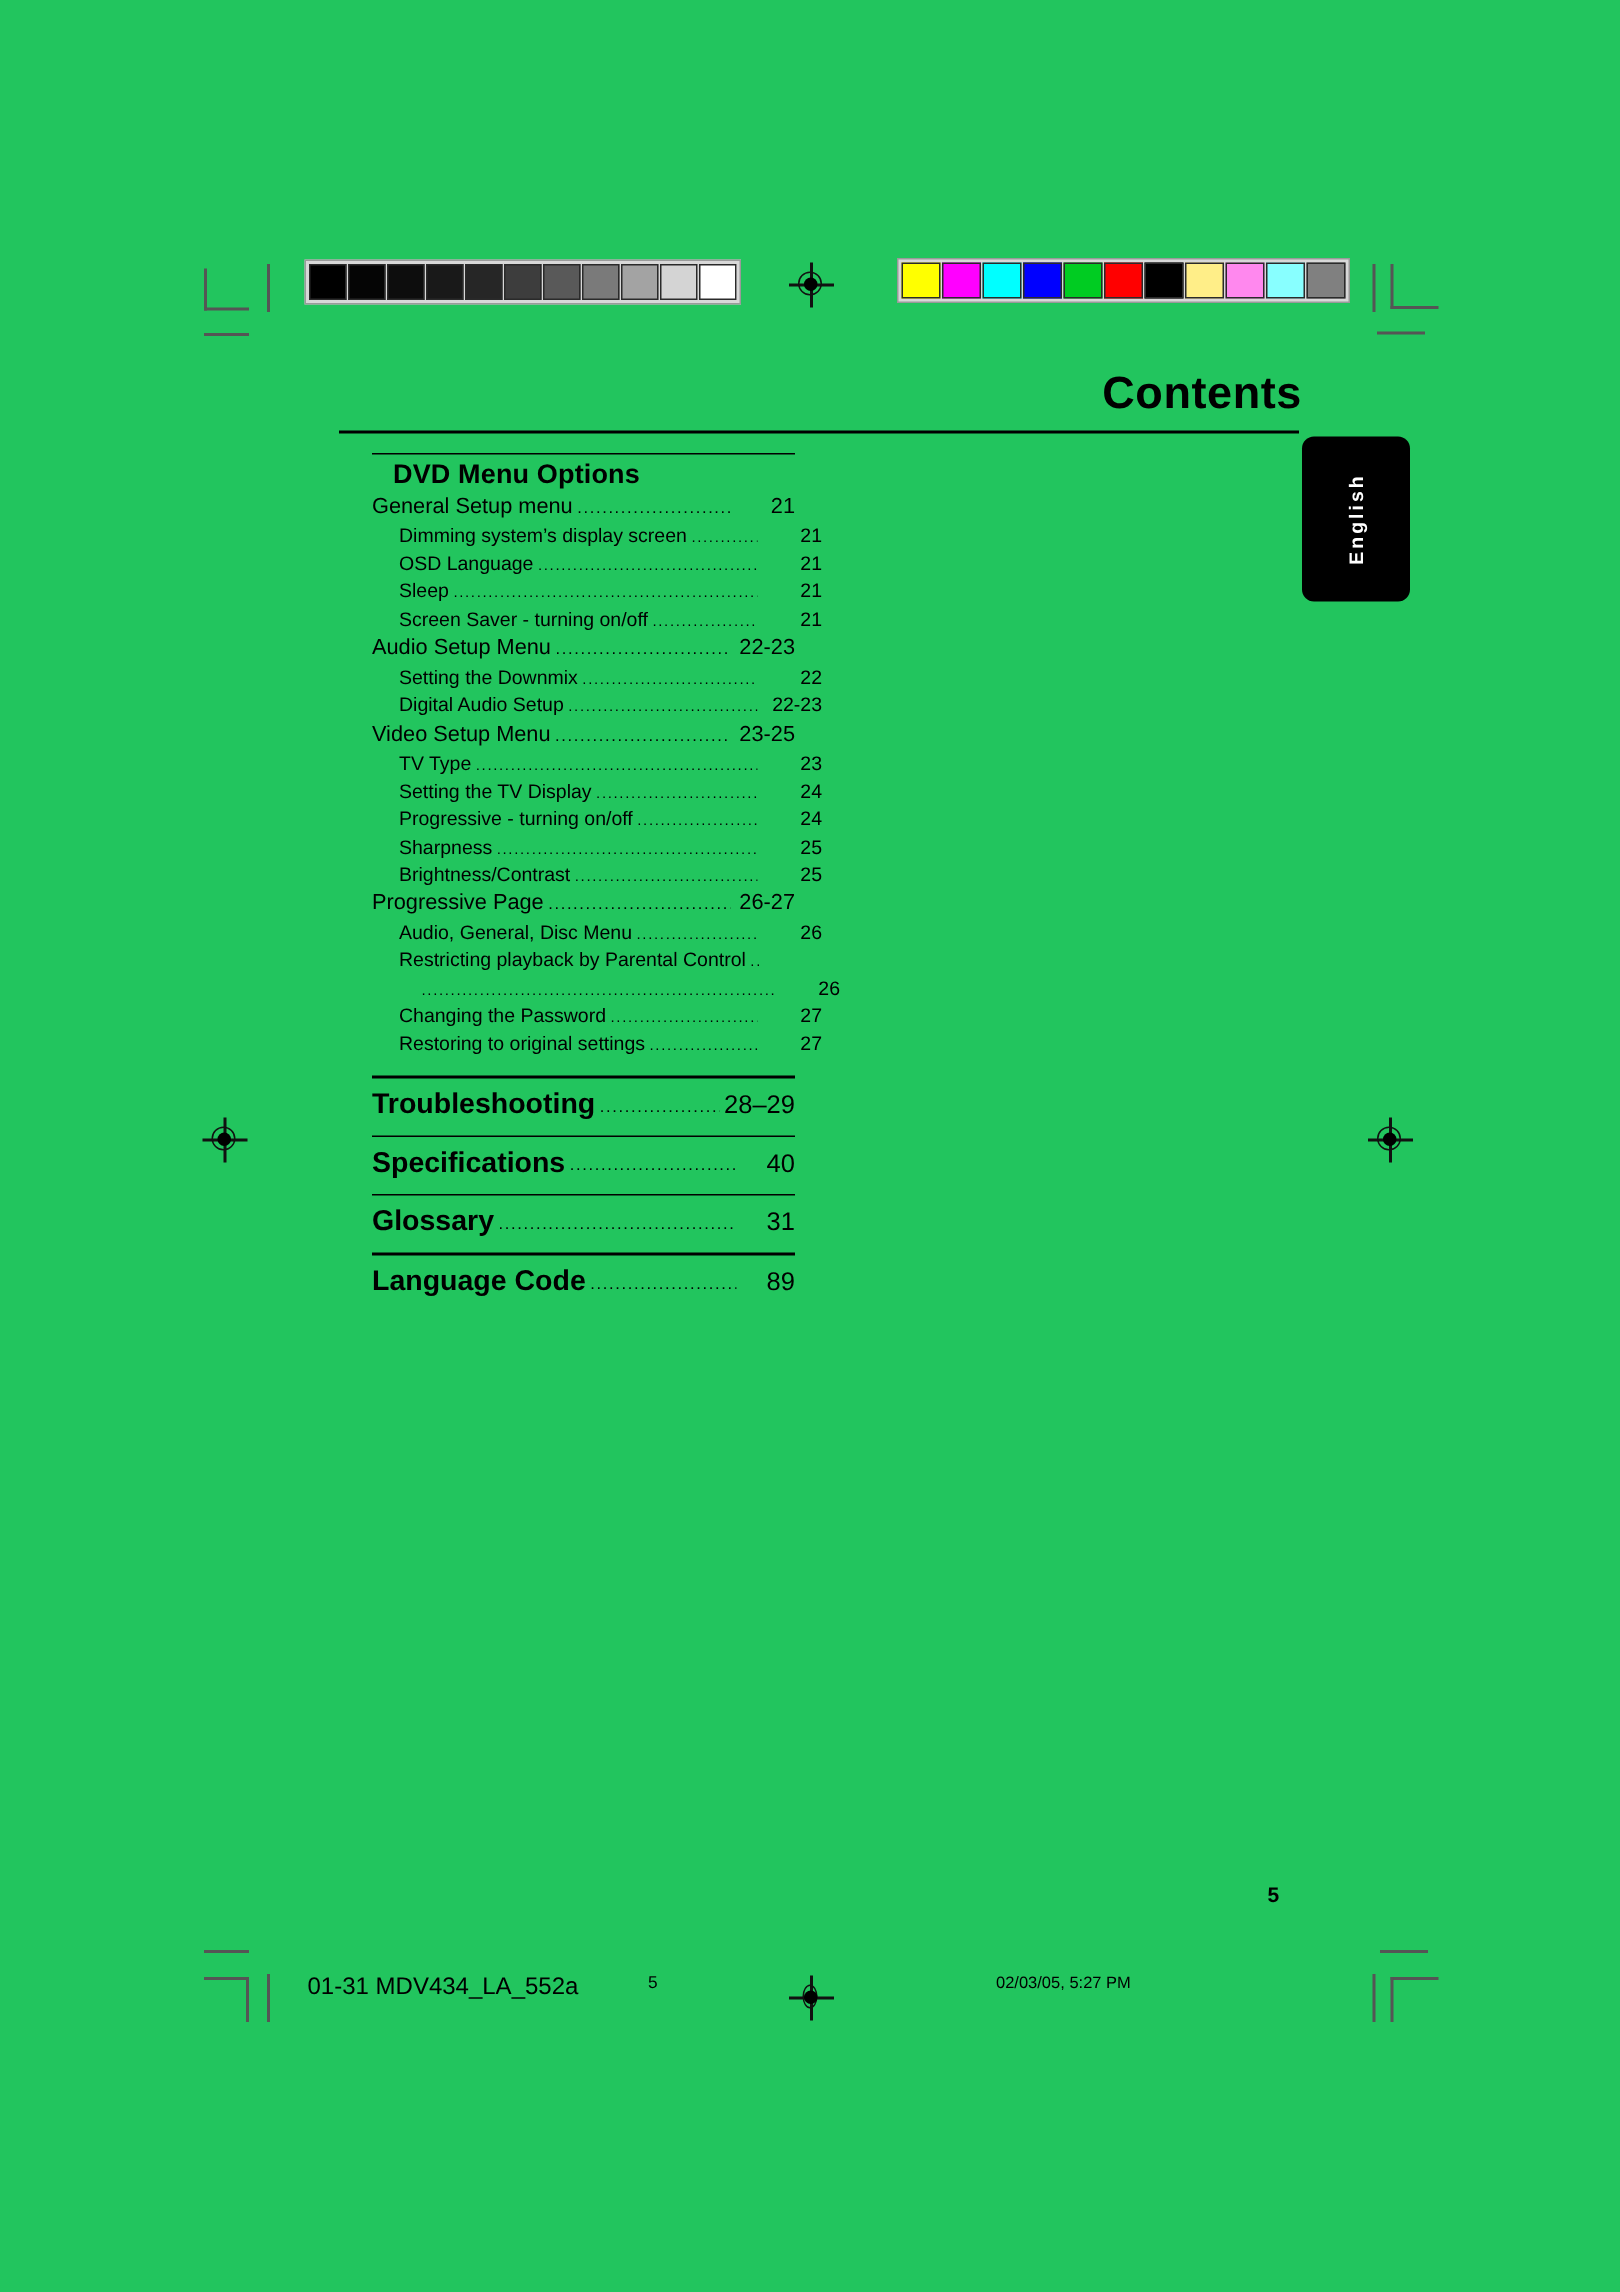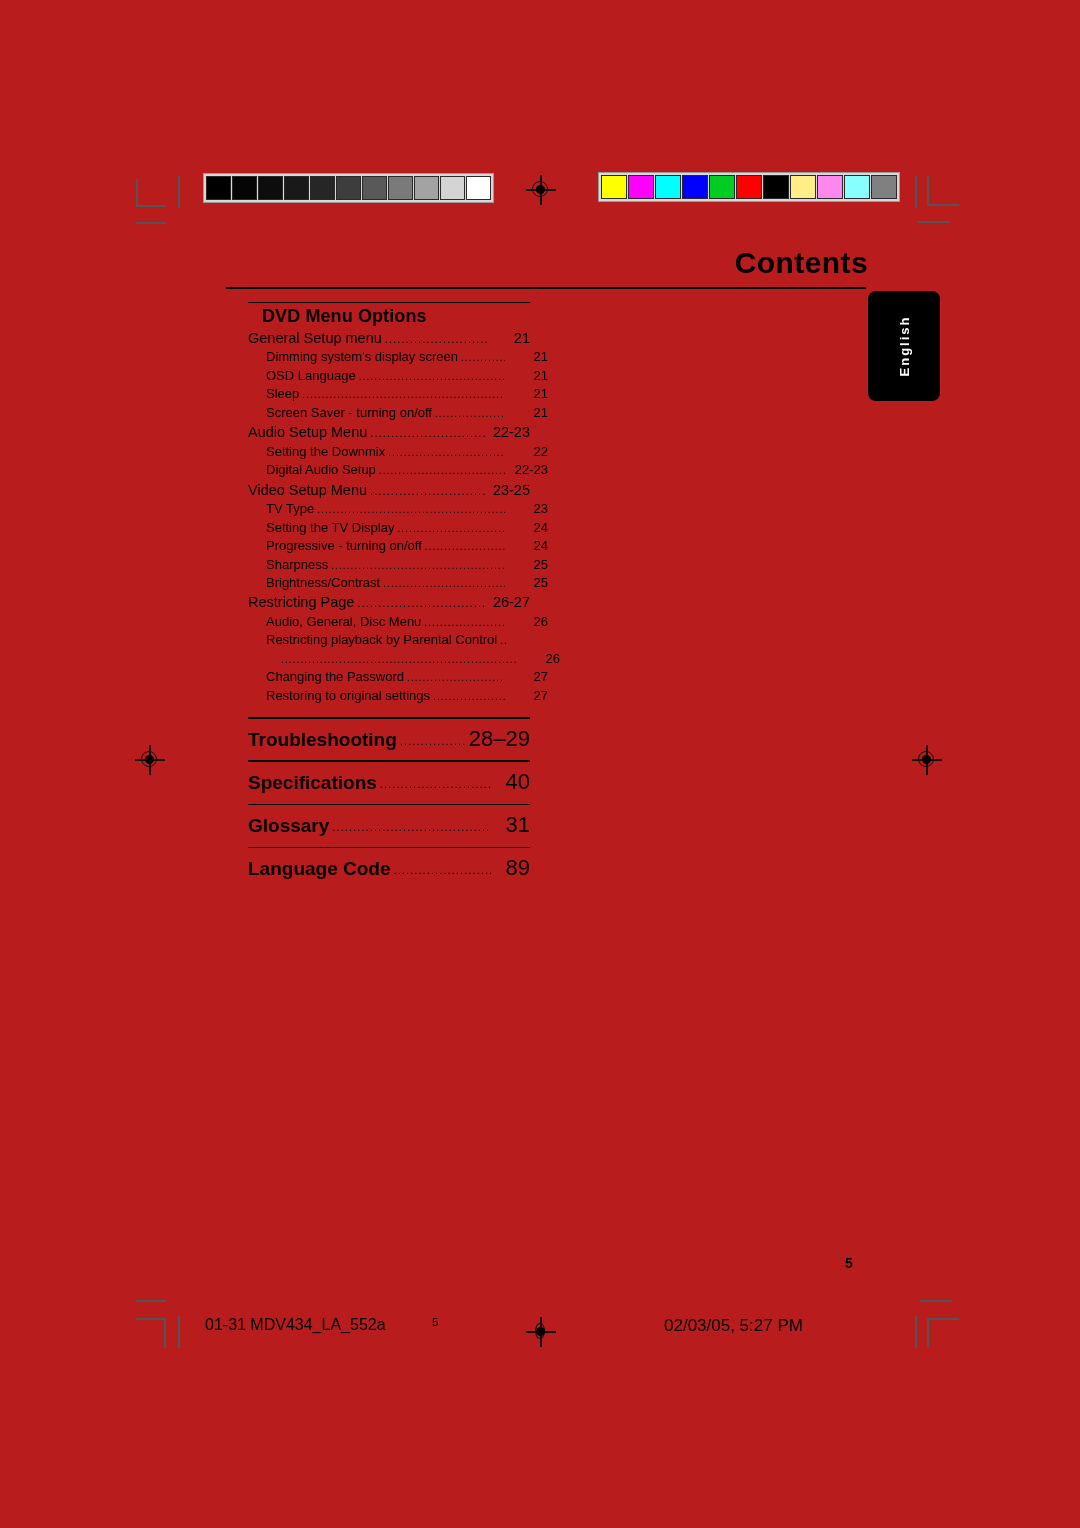--- a/index.html
+++ b/index.html
@@ -8,21 +8,21 @@
     background: #ffffff;
   }
   body {
     font-family: "Liberation Sans", sans-serif;
     color: #000000;
   }
   #page {
     position: relative;
     width: 1080px;
     height: 1528px;
-    background: #b91c1c;
+    background: #22c55e;
     overflow: hidden;
   }
 
   
   .crop-line {
     position: absolute;
     background: #555555;
   }
   .reg-target {
     position: absolute;
@@ -185,21 +185,21 @@
     font-weight: bold;
     padding: 6px 0 7px 0;
   }
   .big-row .leader {
     font-size: 11px;
     font-weight: normal;
     letter-spacing: 1.1px;
     position: relative;
     top: -1px;
   }
-  .big-row .pg { min-width: 36px; font-weight: normal; font-size: 22px; }
+  .big-row .pg { min-width: 36px; font-weight: normal; font-size: 17px; }
   .spacer-10 { height: 12px; }
 
   
   #page-number {
     position: absolute;
     left: 845px;
     top: 1255px;
     font-size: 14px;
     font-weight: bold;
   }
@@ -214,21 +214,21 @@
   #footer-page {
     position: absolute;
     left: 432px;
     top: 1316px;
     font-size: 11.5px;
   }
   #footer-date {
     position: absolute;
     left: 664px;
     top: 1316px;
-    font-size: 17px;
+    font-size: 11px;
   }
 </style>
 </head>
 <body>
 
 <div id="page">
 
   <div class="crop-line" style="left:136px; top:179px; width:2px; height:28px;"></div>
   <div class="crop-line" style="left:136px; top:205px; width:30px; height:2px;"></div>
   <div class="crop-line" style="left:136px; top:222px; width:30px; height:2px;"></div>
@@ -379,21 +379,21 @@
           <span class="txt">Sharpness</span>
           <span class="leader">...............................................................................................</span>
           <span class="pg">25</span>
         </div>
         <div class="row lvl2">
           <span class="txt">Brightness/Contrast</span>
           <span class="leader">...............................................................................................</span>
           <span class="pg">25</span>
         </div>
         <div class="row lvl1">
-          <span class="txt">Restricting Page</span>
+          <span class="txt">Progressive Page</span>
           <span class="leader">...............................................................................................</span>
           <span class="pg">26-27</span>
         </div>
         <div class="row lvl2">
           <span class="txt">Audio, General, Disc Menu</span>
           <span class="leader">...............................................................................................</span>
           <span class="pg">26</span>
         </div>
         <div class="row lvl2">
           <span class="txt">Restricting playback by Parental Control</span>

